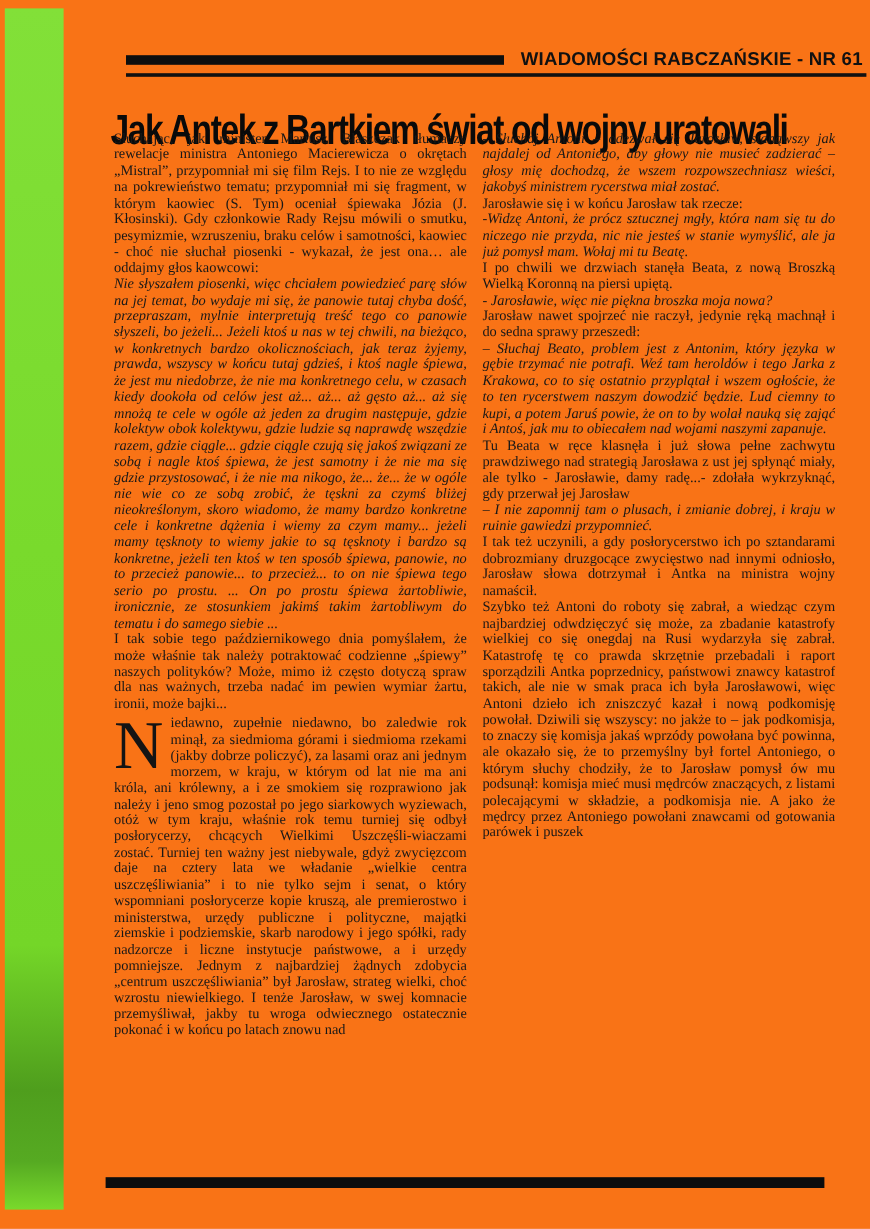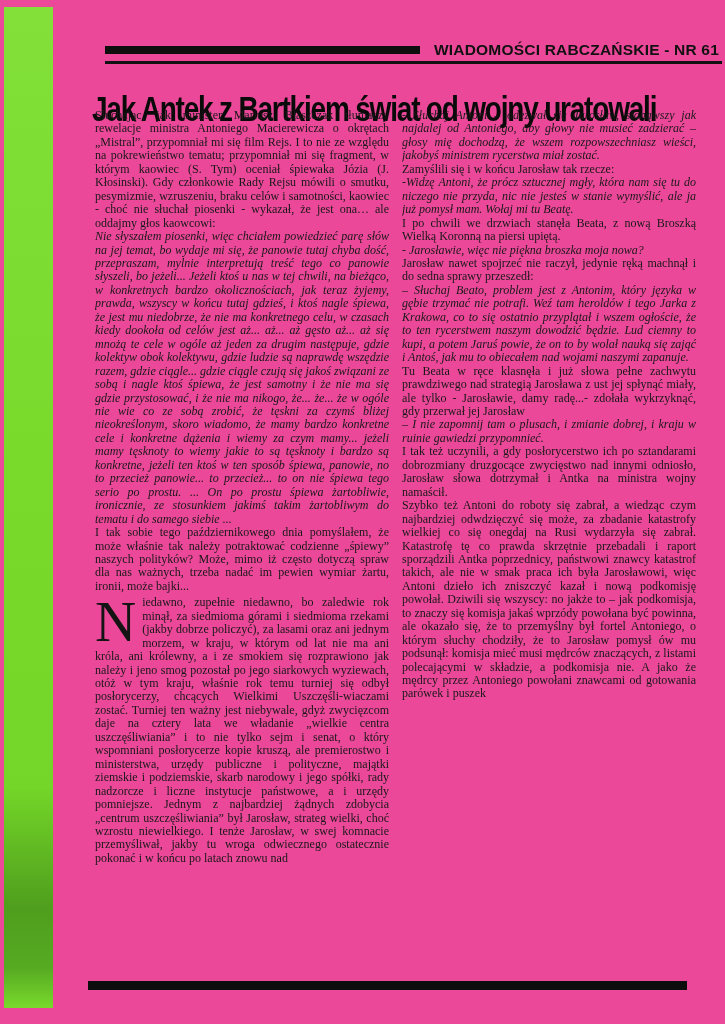--- a/index.html
+++ b/index.html
@@ -2,21 +2,21 @@
 <html lang="pl"><head>
 <meta charset="utf-8">
 <style>
   html, body { margin: 0; padding: 0; }
   body { background: #e8e8e8; font-family: "Liberation Serif", serif; }
 
   .page {
     position: relative;
     width: 725px;
     height: 1024px;
-    background: #ec4899;
+    background: #f97316;
     overflow: hidden;
     margin: 0 auto;
   }
 
   
   .green-strip {
     position: absolute;
     left: 4px; top: 7px;
     width: 49px; height: 1001px;
     background: linear-gradient(180deg,
@@ -122,21 +122,21 @@
 
   <div class="body-columns">
     <div class="column">
         <p class="para regular">Słuchając, jak minister Mariusz Błaszczak tłumaczy rewelacje ministra Antoniego Macierewicza o okrętach „Mistral”, przypomniał mi się film Rejs. I to nie ze względu na pokrewieństwo tematu; przypomniał mi się  fragment, w którym kaowiec (S. Tym) oceniał śpiewaka Józia (J. Kłosinski). Gdy członkowie Rady Rejsu mówili o smutku, pesymizmie, wzruszeniu, braku celów i samotności, kaowiec - choć nie słuchał piosenki -  wykazał, że jest ona… ale oddajmy głos kaowcowi:</p>
         <p class="para italic">Nie słyszałem piosenki, więc chciałem powiedzieć parę słów na jej temat, bo wydaje mi się, że panowie tutaj chyba dość, przepraszam, mylnie interpretują treść tego co panowie słyszeli, bo jeżeli... Jeżeli ktoś u nas w tej chwili, na bieżąco, w konkretnych bardzo okolicznościach, jak teraz żyjemy, prawda, wszyscy w końcu tutaj gdzieś, i ktoś nagle śpiewa, że jest mu niedobrze, że nie ma konkretnego celu, w czasach kiedy dookoła od celów jest aż... aż... aż gęsto aż... aż się mnożą te cele w ogóle aż jeden za drugim następuje, gdzie kolektyw obok kolektywu, gdzie ludzie są naprawdę wszędzie razem, gdzie ciągle... gdzie ciągle czują się jakoś związani ze sobą i nagle ktoś śpiewa, że jest samotny i że nie ma się gdzie przystosować, i że nie ma nikogo, że... że... że w ogóle nie wie co ze sobą zrobić, że tęskni za czymś bliżej nieokreślonym, skoro wiadomo, że mamy bardzo konkretne cele i konkretne dążenia i wiemy za czym mamy... jeżeli mamy tęsknoty to wiemy jakie to są tęsknoty i bardzo są konkretne, jeżeli ten ktoś w ten sposób śpiewa, panowie, no to przecież panowie... to przecież... to on nie śpiewa tego serio po prostu. ... On po prostu śpiewa żartobliwie, ironicznie, ze stosunkiem jakimś takim żartobliwym do tematu i do samego siebie ...</p>
         <p class="para regular">I tak sobie tego październikowego dnia pomyślałem, że może właśnie tak należy potraktować codzienne „śpiewy” naszych polityków? Może, mimo iż często dotyczą spraw dla nas ważnych, trzeba nadać im pewien wymiar żartu, ironii, może bajki...</p>
         <p class="para dropcap-para"><span class="dropcap">N</span>iedawno, zupełnie niedawno, bo zaledwie rok minął, za siedmioma górami i siedmioma rzekami (jakby dobrze policzyć), za lasami oraz ani jednym morzem, w kraju, w którym od lat nie ma ani króla, ani królewny, a i ze smokiem się rozprawiono jak należy i jeno smog pozostał po jego siarkowych wyziewach, otóż w tym kraju, właśnie rok temu turniej się odbył posłorycerzy, chcących Wielkimi Uszczęśli-wiaczami zostać. Turniej ten ważny jest niebywale, gdyż zwycięzcom daje na cztery lata we władanie „wielkie centra uszczęśliwiania” i to nie tylko sejm i senat, o który wspomniani posłorycerze kopie kruszą, ale premierostwo i ministerstwa, urzędy publiczne i polityczne, majątki ziemskie i podziemskie, skarb narodowy i jego spółki, rady nadzorcze i liczne instytucje państwowe, a i urzędy pomniejsze. Jednym z najbardziej żądnych zdobycia „centrum uszczęśliwiania” był Jarosław, strateg wielki, choć wzrostu niewielkiego. I tenże Jarosław, w swej komnacie przemyśliwał, jakby tu wroga odwiecznego ostatecznie pokonać i w końcu po latach znowu nad</p>
       </div>
     <div class="column">
         <p class="para italic">- Słuchaj Antoni – odezwał się Jarosław, stanąwszy jak najdalej od Antoniego, aby głowy nie musieć zadzierać – głosy mię dochodzą, że wszem rozpowszechniasz wieści, jakobyś ministrem rycerstwa miał zostać.</p>
-        <p class="para regular">Zamyślili się i w końcu Jarosław tak rzecze:</p>
+        <p class="para regular">Jarosławie się i w końcu Jarosław tak rzecze:</p>
         <p class="para italic">-Widzę Antoni, że prócz sztucznej mgły, która nam się tu do niczego nie przyda, nic nie jesteś w stanie wymyślić, ale ja już pomysł mam. Wołaj mi tu Beatę.</p>
         <p class="para regular">I po chwili we drzwiach stanęła Beata, z nową Broszką Wielką Koronną na piersi upiętą.</p>
         <p class="para italic">- Jarosławie, więc nie piękna broszka moja nowa?</p>
         <p class="para regular">Jarosław nawet spojrzeć nie raczył, jedynie ręką machnął i do sedna sprawy przeszedł:</p>
         <p class="para italic">– Słuchaj Beato, problem jest z Antonim, który języka w gębie trzymać nie potrafi. Weź tam heroldów i tego Jarka z Krakowa, co to się ostatnio przyplątał i wszem ogłoście, że to ten rycerstwem naszym dowodzić będzie. Lud ciemny to kupi, a potem Jaruś powie, że on to by wolał nauką się zająć i Antoś, jak mu to obiecałem nad wojami naszymi zapanuje.</p>
         <p class="para regular">Tu Beata w ręce klasnęła i już słowa pełne zachwytu prawdziwego nad strategią Jarosława z ust jej spłynąć miały, ale tylko - Jarosławie, damy radę...- zdołała wykrzyknąć, gdy przerwał jej Jarosław</p>
         <p class="para italic">– I nie zapomnij tam o plusach, i zmianie dobrej, i kraju w ruinie gawiedzi przypomnieć.</p>
         <p class="para regular">I tak też uczynili, a gdy posłorycerstwo ich po sztandarami dobrozmiany druzgocące zwycięstwo nad innymi odniosło, Jarosław słowa dotrzymał i Antka na ministra wojny namaścił.</p>
         <p class="para regular">Szybko też Antoni do roboty się zabrał, a wiedząc czym najbardziej odwdzięczyć się może, za zbadanie katastrofy wielkiej co się onegdaj na Rusi wydarzyła się zabrał. Katastrofę tę co prawda skrzętnie przebadali i raport sporządzili Antka poprzednicy, państwowi znawcy katastrof takich, ale nie w smak praca ich była Jarosławowi, więc Antoni dzieło ich zniszczyć kazał i nową podkomisję powołał. Dziwili się wszyscy: no jakże to – jak podkomisja, to znaczy się komisja jakaś wprzódy powołana być powinna, ale okazało się, że to przemyślny był fortel Antoniego, o którym słuchy chodziły, że to Jarosław pomysł ów mu podsunął: komisja mieć musi mędrców znaczących, z listami polecającymi w składzie, a podkomisja nie. A jako że mędrcy przez Antoniego powołani znawcami od gotowania parówek i puszek</p>
       </div>

